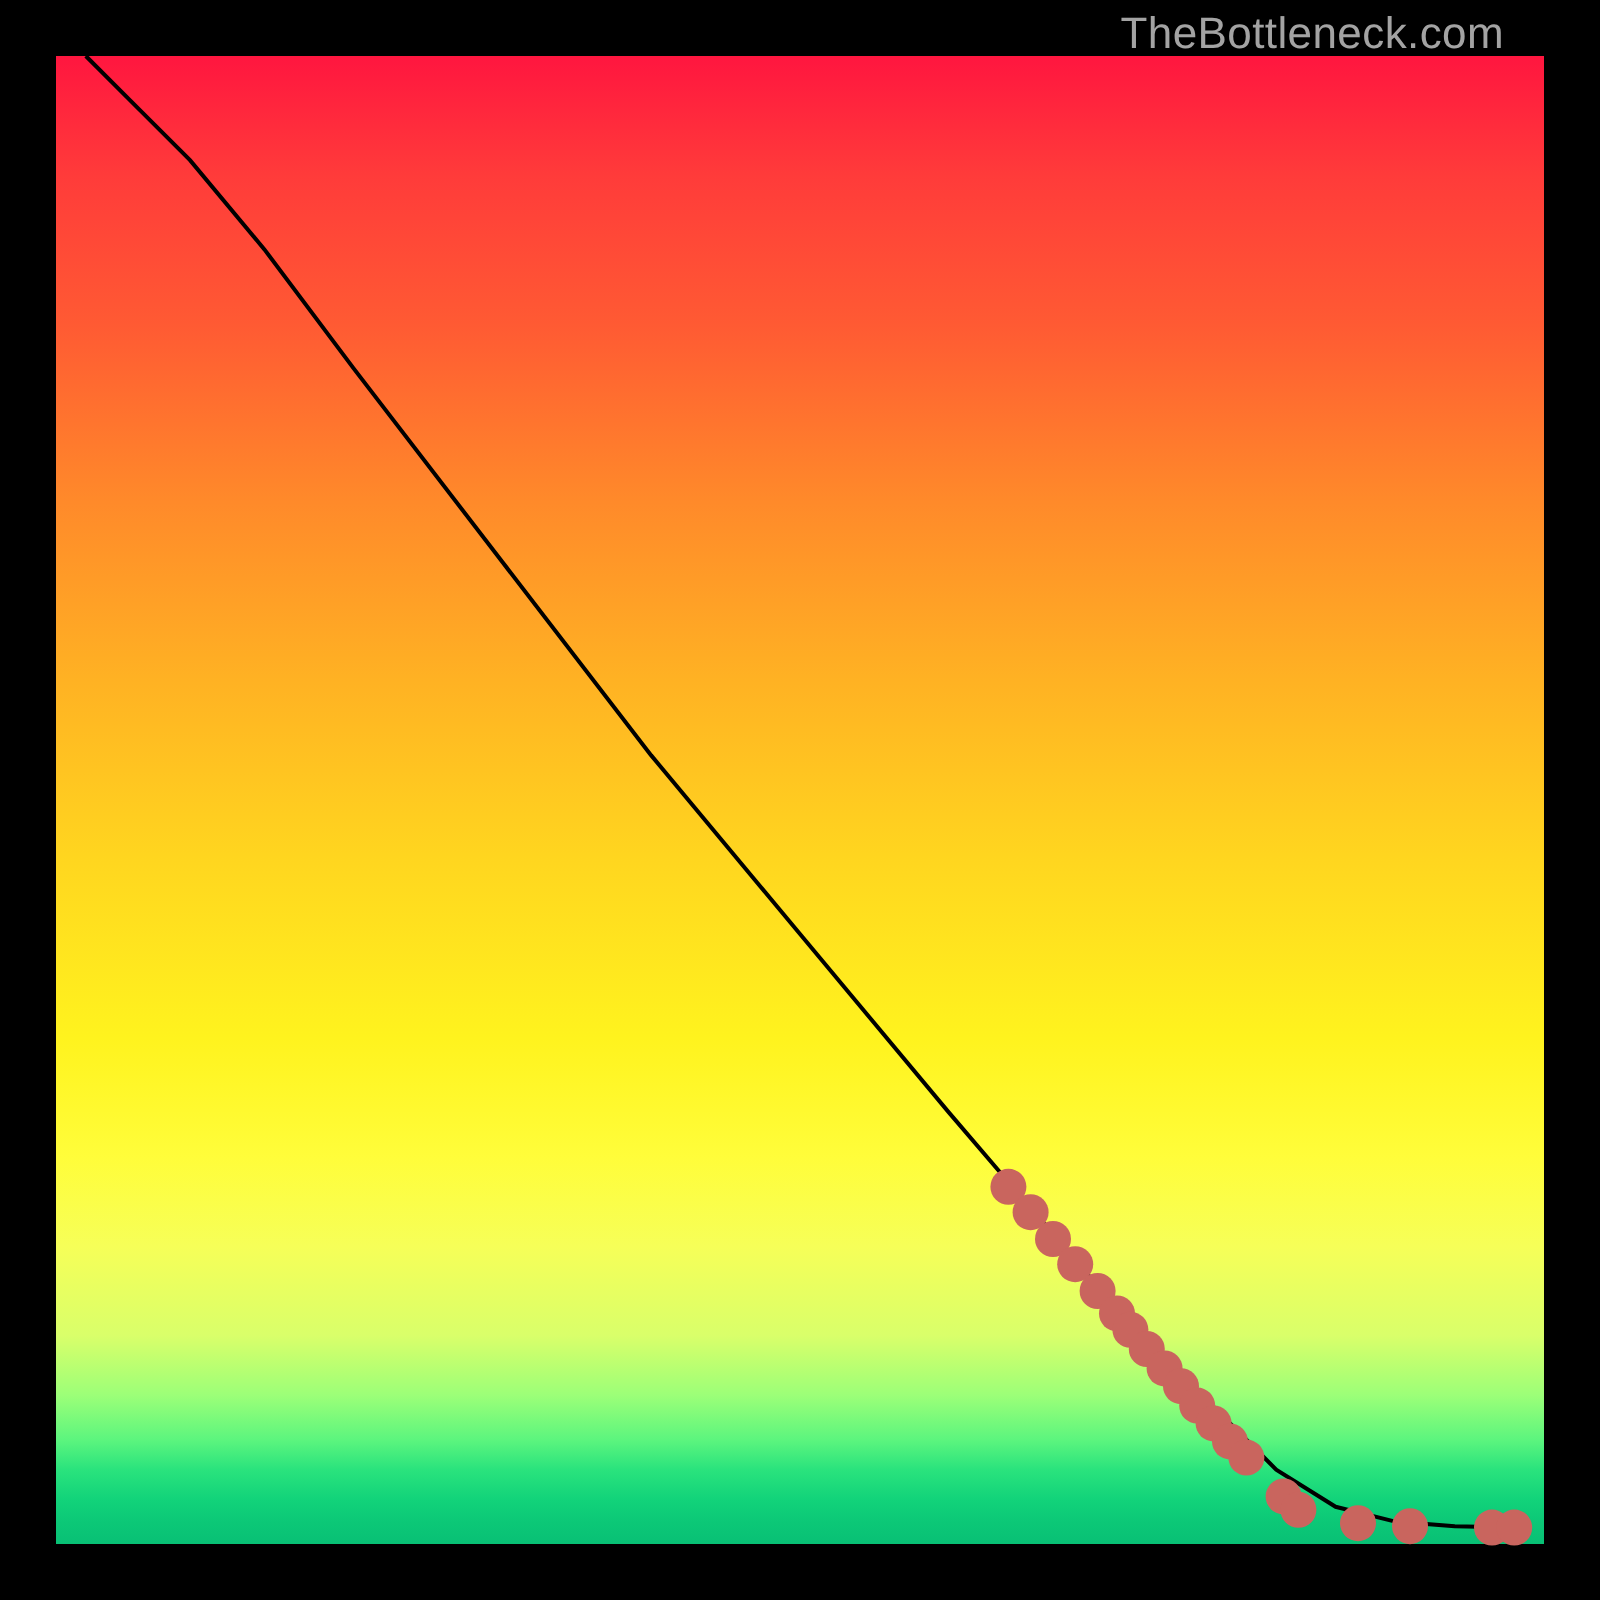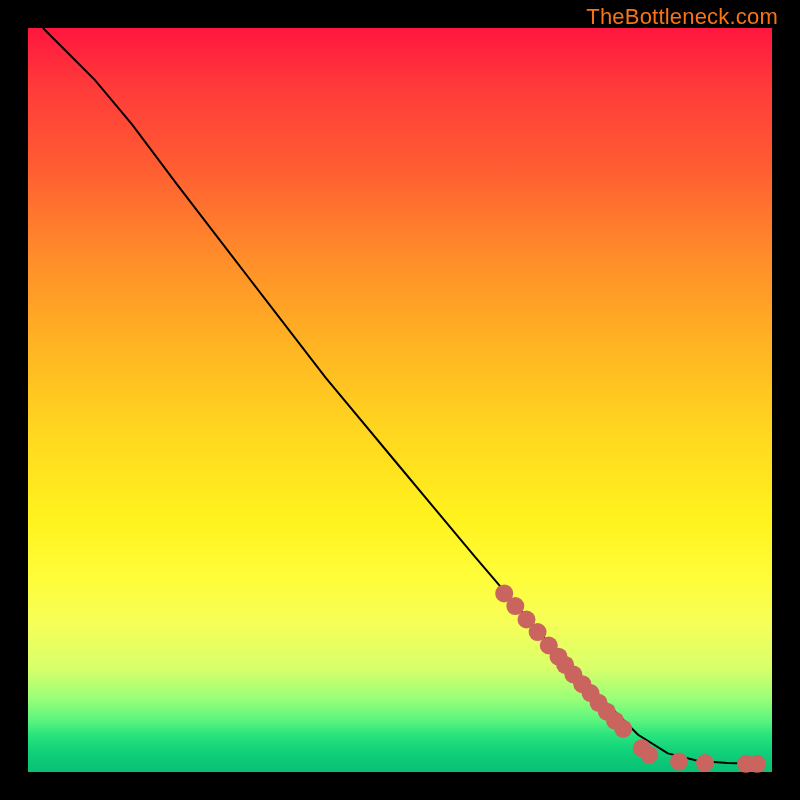--- a/index.html
+++ b/index.html
@@ -40,22 +40,22 @@
       #5cf57e 93%,
       #2ae37d 95%,
       #12d37a 97%,
       #0cc877 98.5%,
       #08c075 100%
     );
   }
   .watermark {
     position: absolute;
     top: 4px;
-    right: 22px;
-    color: #f97316;
+    right: 48px;
+    color: #a3a3a3;
     font-size: 22px;
     letter-spacing: 0.2px;
     user-select: none;
   }
   svg {
     position: absolute;
     left: 0;
     top: 0;
   }
 </style>

